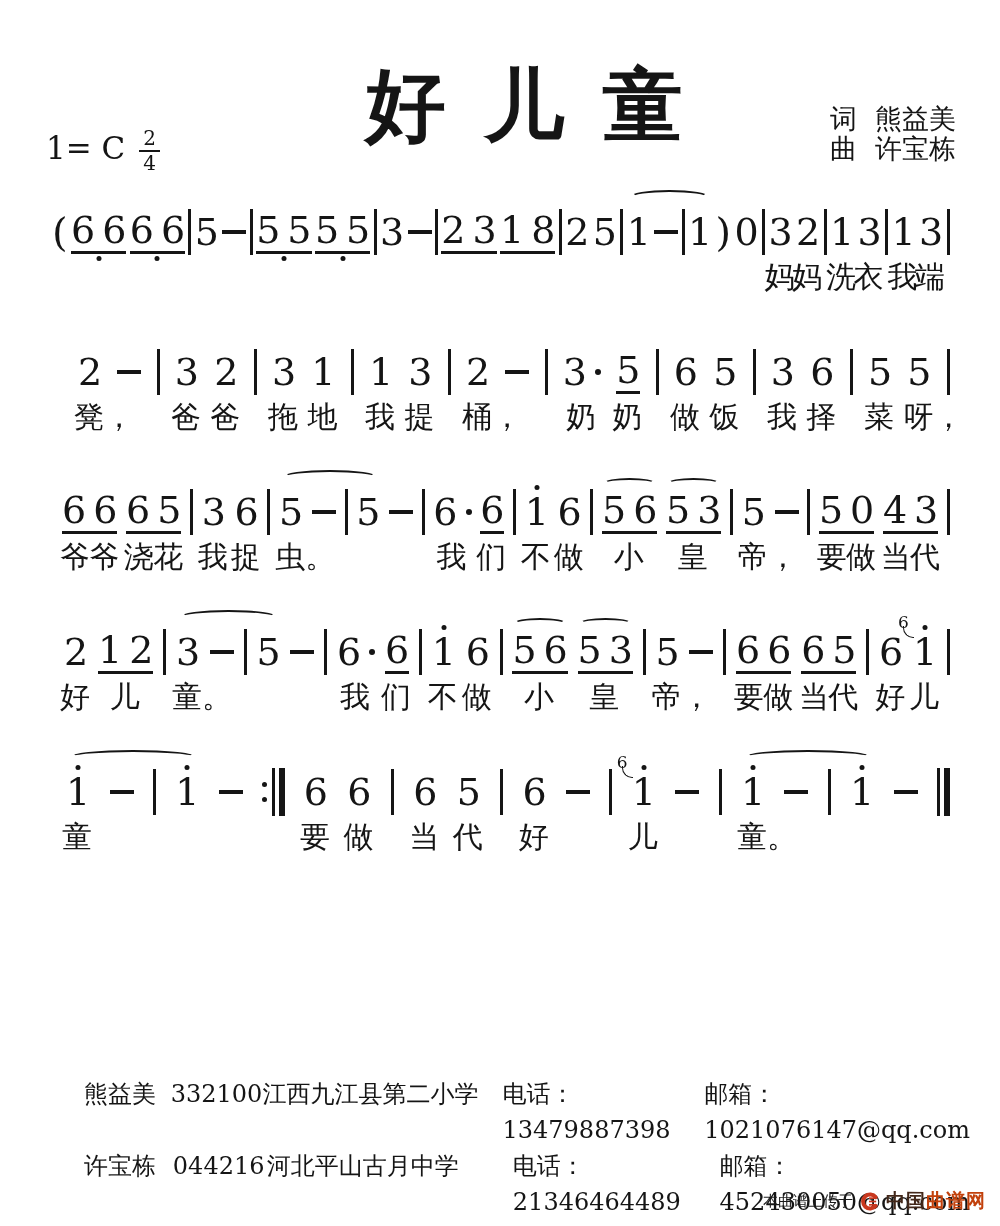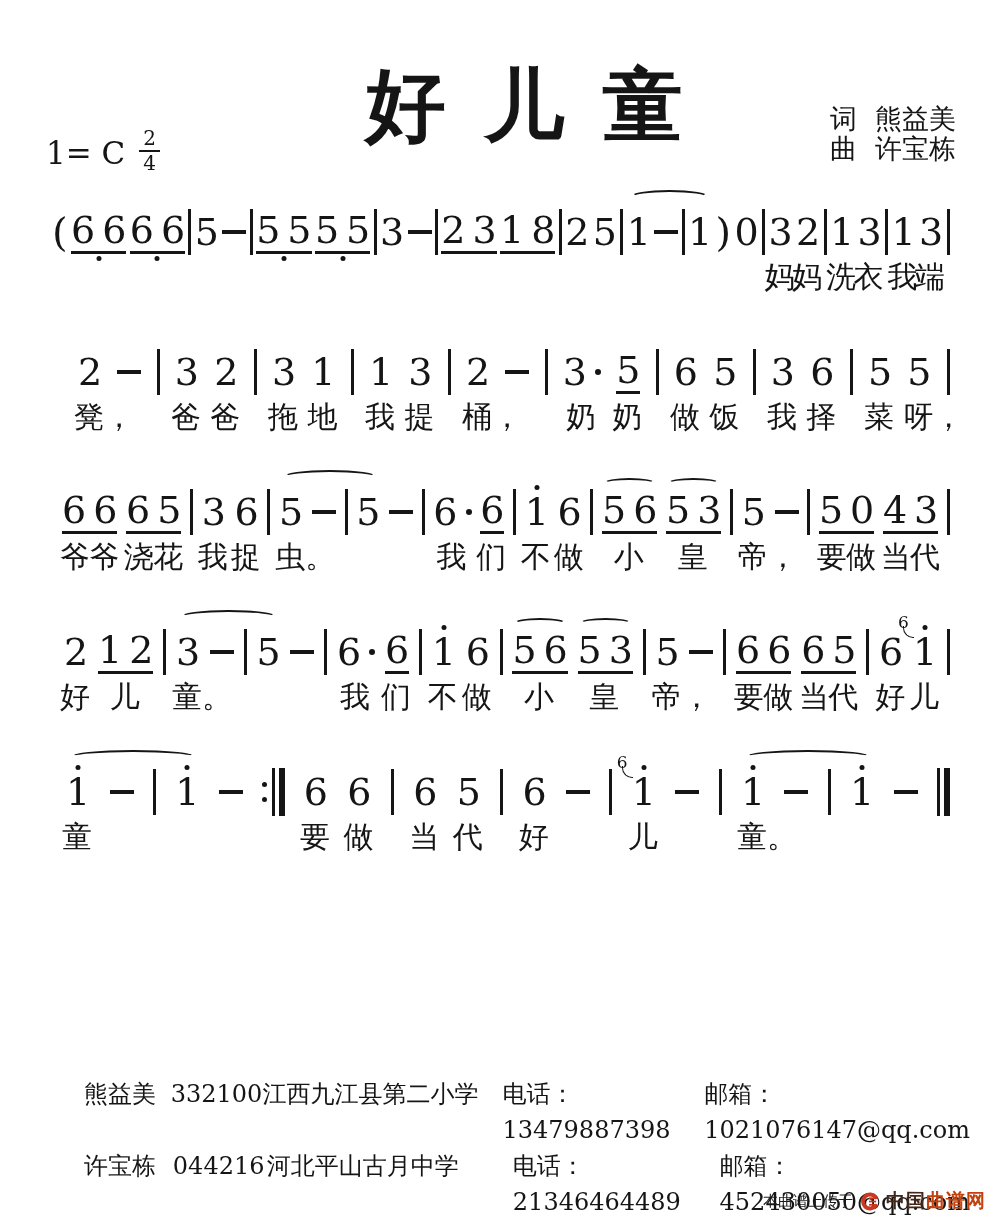--- a/index.html
+++ b/index.html
@@ -6,21 +6,21 @@
   .page{position:relative;width:1000px;height:1226px;background:#fff;overflow:hidden;
         font-family:"DejaVu Serif", serif;color:#151515;}
 
   
   .title{position:absolute;top:8px;left:0;width:100%;text-align:center;
          font-family:"DejaVu Sans", sans-serif;font-weight:bold;font-size:80px;line-height:1.1;margin-left:24px;}
   .title-text{letter-spacing:0.48em;margin-right:-0.48em;}
   .credits{position:absolute;top:104px;right:44px;font-size:27px;line-height:1.12;
            font-family:"DejaVu Sans", sans-serif;}
   .credit-row{display:flex;gap:18px;justify-content:flex-start;}
-  .keyrow{position:absolute;top:130px;left:46px;display:flex;align-items:center;font-size:31px;}
+  .keyrow{position:absolute;top:130px;left:46px;display:flex;font-size:31px;}
   .frac{display:inline-flex;flex-direction:column;align-items:center;margin-left:14px;
         font-size:20px;line-height:1.05;transform:translateY(-2px);}
   .frac .num{border-bottom:2px solid #151515;padding:0 4px 1px;}
   .frac .den{padding-top:1px;}
 
   
   .score{position:absolute;top:190px;left:52px;right:50px;}
   .mline{margin-bottom:34px;}
   .notes{position:relative;display:flex;justify-content:space-between;align-items:center;
          height:70px;padding-top:14px;box-sizing:border-box;}

